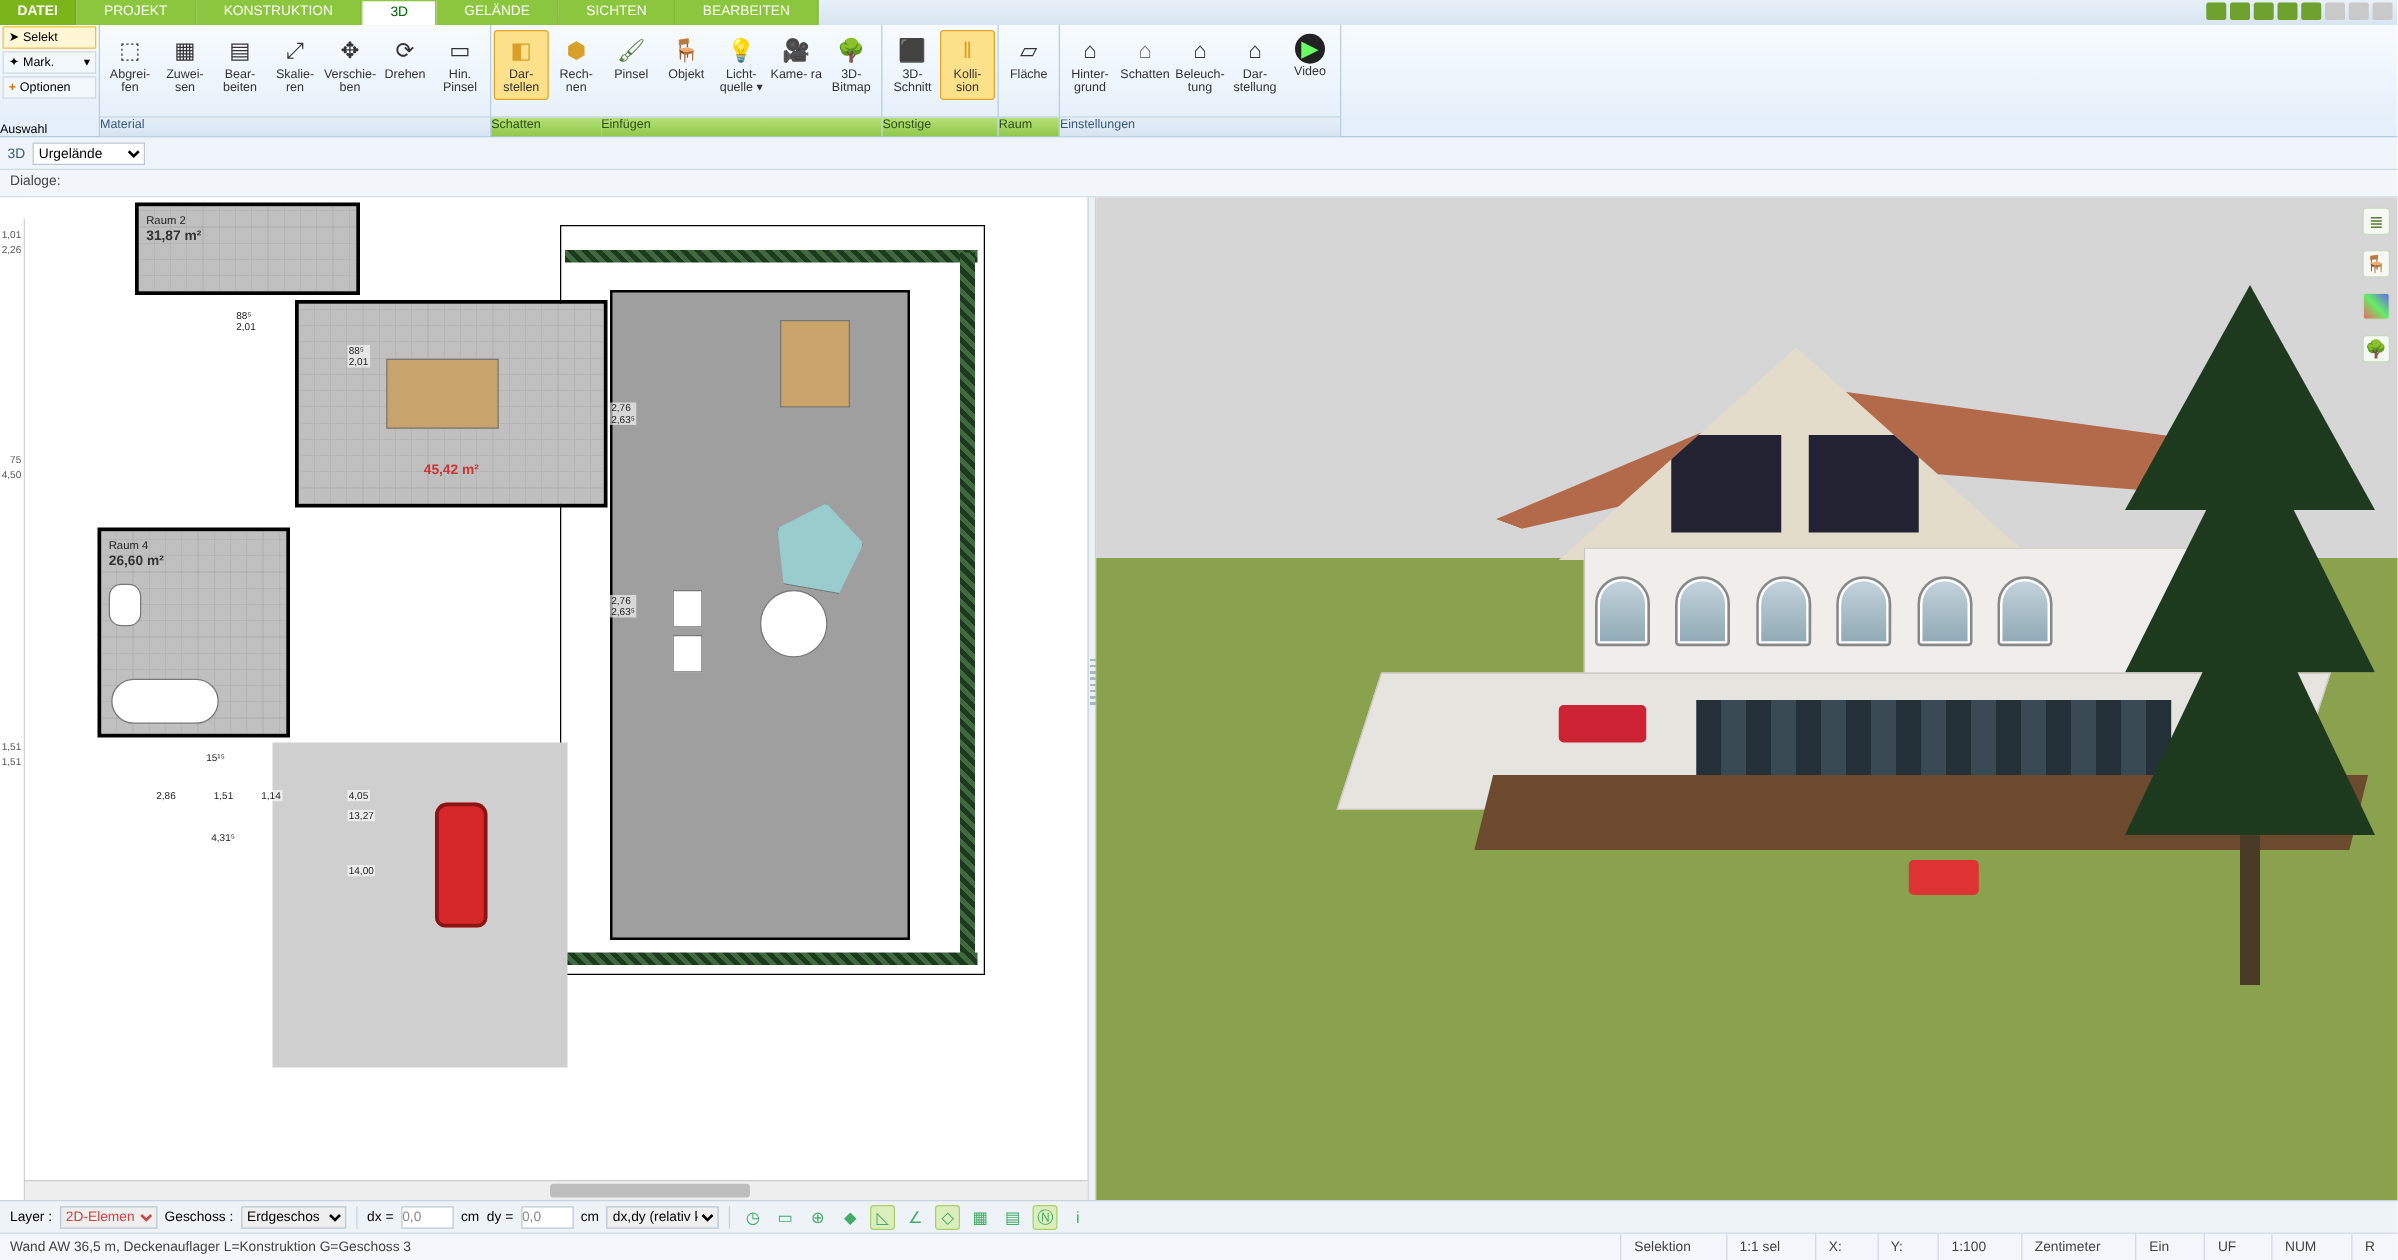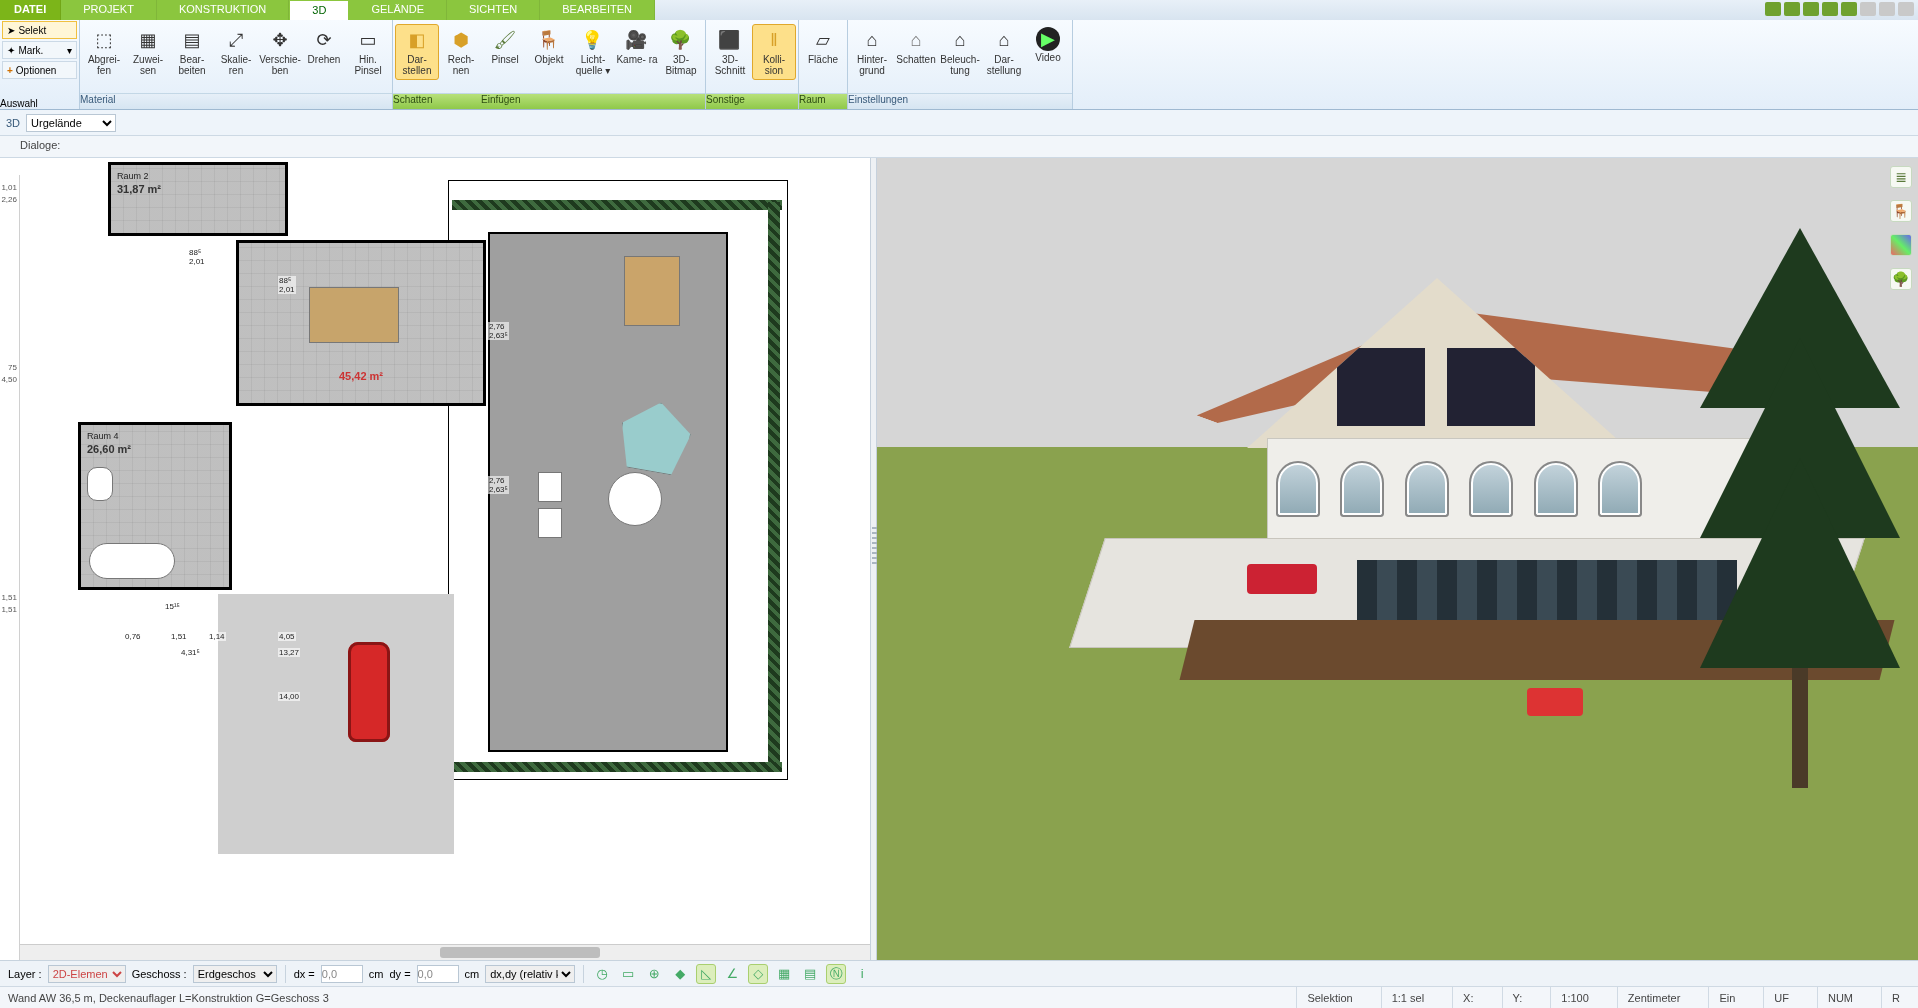--- a/index.html
+++ b/index.html
@@ -55,21 +55,21 @@
 .ribbon .btn.active{ background:#fde08a; border-color:#e0a82b;}
 .ribbon .btn .ico{ width:26px; height:26px; display:flex; align-items:center; justify-content:center; font-size:18px;}
 .ribbon .btn .lbl{ font-size:10px; min-height:22px;}
 
 
 .subbar{
   height:26px; background:#eef4fa; border-bottom:1px solid #cdd9e4; display:flex; align-items:center; font-size:11px; padding:0 6px; gap:6px;
 }
 .subbar select, .subbar input{ font-size:11px; height:18px; border:1px solid #b9c7d4; background:#fff;}
 .subbar .lbl{ color:#385a7a;}
-.dialogbar{ height:22px; background:#f2f6fa; border-bottom:1px solid #cdd9e4; font-size:11px; padding:3px 20px; color:#444;}
+.dialogbar{ height:22px; background:#f2f6fa; border-bottom:1px solid #cdd9e4; font-size:11px; padding:3px 8px; color:#444;}
 
 
 .workspace{ position:absolute; top:158px; left:0; right:0; bottom:48px; display:flex; }
 .pane2d{
   width:870px; position:relative; background:#fff; overflow:hidden;
 }
 .pane2d .ruler-v{ position:absolute; left:0; top:17px; bottom:0; width:20px; background:#fff; border-right:1px solid #d0d0d0; font-size:8px; color:#555;}
 .pane2d .canvas{
   position:absolute; left:20px; top:0; right:0; bottom:16px;
   background:#fff;
@@ -383,25 +383,25 @@
         <div class="furn" style="left:552px; top:240px; width:70px; height:70px; background:#9cc; transform:rotate(10deg); clip-path:polygon(50% 0,100% 38%,82% 100%,18% 100%,0 38%);"></div>
         <div class="furn" style="left:470px; top:310px; width:24px; height:30px; background:#fff;"></div>
         <div class="furn" style="left:470px; top:346px; width:24px; height:30px; background:#fff;"></div>
         <div class="furn" style="left:540px; top:310px; width:54px; height:54px; border-radius:50%; background:#fff;"></div>
 
         <div class="dim" style="left:120px; top:86px;"><span>88⁵</span><br><span>2,01</span></div>
         <div class="dim" style="left:210px; top:114px;"><span>88⁵</span><br><span>2,01</span></div>
         <div class="dim" style="left:420px; top:160px;"><span>2,76</span><br><span>2,63⁵</span></div>
         <div class="dim" style="left:420px; top:314px;"><span>2,76</span><br><span>2,63⁵</span></div>
         <div class="dim" style="left:96px;  top:440px;">15¹⁵</div>
-        <div class="dim" style="left:56px;  top:470px;">0,76</div>
+        <div class="dim" style="left:56px;  top:470px;">2,86</div>
         <div class="dim" style="left:102px; top:470px;">1,51</div>
         <div class="dim" style="left:140px; top:470px;">1,14</div>
         <div class="dim" style="left:210px; top:470px;">4,05</div>
-        <div class="dim" style="left:100px; top:486px;margin-left:12px;">4,31⁵</div>
+        <div class="dim" style="left:100px; top:504px;">4,31⁵</div>
         <div class="dim" style="left:210px; top:486px;">13,27</div>
         <div class="dim" style="left:210px; top:530px;">14,00</div>
       </div>
     </div>
     <div class="scroll-h">
         <div class="thumb"></div>
       </div>
   </div>
 
   <div class="splitter">

